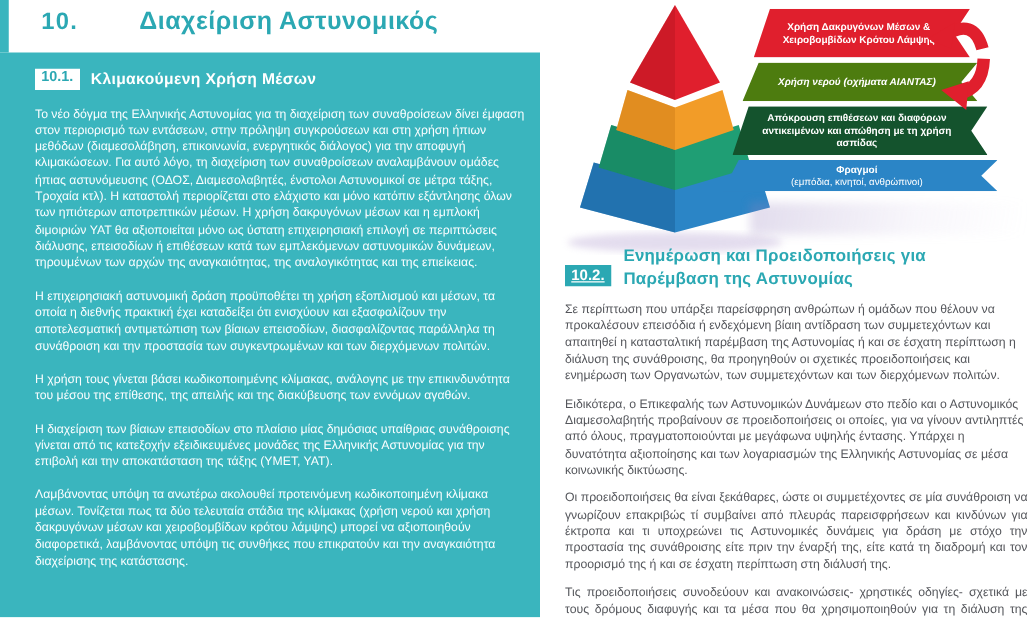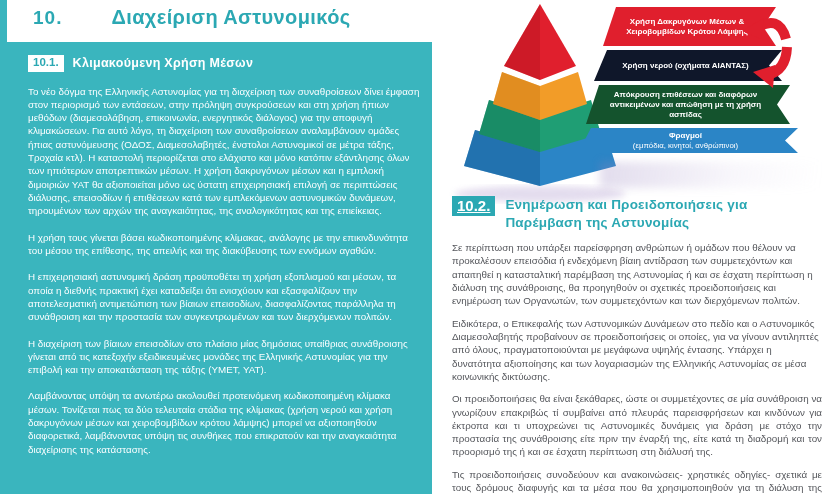--- a/index.html
+++ b/index.html
@@ -35,22 +35,22 @@
   .banner3{left:133px;top:85px;width:217px;height:39px;}
   .banner4{left:125px;top:128px;width:233px;height:25px;}
   .cycle-arrow{position:absolute;left:299px;top:11px;width:56px;height:78px;z-index:5;}
   .banner-reflection{position:absolute;left:160px;top:162px;width:220px;height:26px;
       background:linear-gradient(100deg,rgba(150,130,190,.28),rgba(190,175,220,.10) 60%,rgba(255,255,255,0));
       filter:blur(4px);}
 
   
   .right-sec{position:absolute;left:452px;top:196px;width:370px;}
   .sec-head2{display:flex;align-items:flex-start;gap:10px;}
-  .badge-teal{background:#2ba8b3;color:#fff;font-weight:bold;font-size:15px;
-              padding:2px 5px 3px;line-height:1;margin-top:0;text-decoration:underline;}
+  .badge-teal{background:#2ba8b3;color:#fff;font-weight:bold;font-size:12px;
+              padding:2px 5px 3px;line-height:1;margin-top:16px;text-decoration:underline;}
   .sec2-title{color:#2ba8b3;font-weight:bold;font-size:13.5px;line-height:1.3;width:310px;letter-spacing:.2px;}
   .right-sec p{margin:0 0 9px;color:#54565b;font-size:9.8px;line-height:1.36;}
   .right-sec p.just{text-align:justify;}
 </style>
 </head>
 <body>
 
 <div class="page">
 
   <div class="corner-strip"></div>
@@ -58,22 +58,22 @@
     <span class="chap-num">10.</span>
     <span class="chap-title">Διαχείριση Αστυνομικός</span>
   </div>
 
   <div class="left-panel" style="background-color: rgb(58, 181, 190);">
     <div class="sec-head">
       <span class="badge-white">10.1.</span>
       <span class="sec1-title">Κλιμακούμενη Χρήση Μέσων</span>
     </div>
     <p>Το νέο δόγμα της Ελληνικής Αστυνομίας για τη διαχείριση των συναθροίσεων δίνει έμφαση στον περιορισμό των εντάσεων, στην πρόληψη συγκρούσεων και στη χρήση ήπιων μεθόδων (διαμεσολάβηση, επικοινωνία, ενεργητικός διάλογος) για την αποφυγή κλιμακώσεων. Για αυτό λόγο, τη διαχείριση των συναθροίσεων αναλαμβάνουν ομάδες ήπιας αστυνόμευσης (ΟΔΟΣ, Διαμεσολαβητές, ένστολοι Αστυνομικοί σε μέτρα τάξης, Τροχαία κτλ). Η καταστολή περιορίζεται στο ελάχιστο και μόνο κατόπιν εξάντλησης όλων των ηπιότερων αποτρεπτικών μέσων. Η χρήση δακρυγόνων μέσων και η εμπλοκή διμοιριών ΥΑΤ θα αξιοποιείται μόνο ως ύστατη επιχειρησιακή επιλογή σε περιπτώσεις διάλυσης, επεισοδίων ή επιθέσεων κατά των εμπλεκόμενων αστυνομικών δυνάμεων, τηρουμένων των αρχών της αναγκαιότητας, της αναλογικότητας και της επιείκειας.</p>
+    <p>Η επιχειρησιακή αστυνομική δράση προϋποθέτει τη χρήση εξοπλισμού και μέσων, τα οποία η διεθνής πρακτική έχει καταδείξει ότι ενισχύουν και εξασφαλίζουν την αποτελεσματική αντιμετώπιση των βίαιων επεισοδίων, διασφαλίζοντας παράλληλα τη συνάθροιση και την προστασία των συγκεντρωμένων και των διερχόμενων πολιτών.</p>
     <p>Η χρήση τους γίνεται βάσει κωδικοποιημένης κλίμακας, ανάλογης με την επικινδυνότητα του  μέσου της επίθεσης, της απειλής και της διακύβευσης των εννόμων αγαθών.</p>
-    <p>Η επιχειρησιακή αστυνομική δράση προϋποθέτει τη χρήση εξοπλισμού και μέσων, τα οποία η διεθνής πρακτική έχει καταδείξει ότι ενισχύουν και εξασφαλίζουν την αποτελεσματική αντιμετώπιση των βίαιων επεισοδίων, διασφαλίζοντας παράλληλα τη συνάθροιση και την προστασία των συγκεντρωμένων και των διερχόμενων πολιτών.</p>
     <p>Η διαχείριση των βίαιων επεισοδίων στο πλαίσιο μίας δημόσιας υπαίθριας συνάθροισης γίνεται από τις κατεξοχήν εξειδικευμένες μονάδες της Ελληνικής Αστυνομίας για την επιβολή και την αποκατάσταση της τάξης (ΥΜΕΤ, ΥΑΤ).</p>
     <p>Λαμβάνοντας υπόψη τα ανωτέρω ακολουθεί προτεινόμενη κωδικοποιημένη κλίμακα μέσων. Τονίζεται πως τα δύο τελευταία στάδια της κλίμακας (χρήση νερού και χρήση δακρυγόνων μέσων και χειροβομβίδων κρότου λάμψης) μπορεί να αξιοποιηθούν διαφορετικά, λαμβάνοντας υπόψη τις συνθήκες που επικρατούν και την αναγκαιότητα διαχείρισης της κατάστασης.</p>
   </div>
 
   <div class="graphic">
     <svg class="pyramid-svg" viewBox="0 0 190 206">
       <defs>
           <filter id="soft">
             <feGaussianBlur stdDeviation="3"></feGaussianBlur>
           </filter>
@@ -90,21 +90,21 @@
       <polygon points="57,72 95,86 133,72 142,104 95,120 48,104" style="fill: rgb(242, 156, 40);"></polygon>
       <polygon points="57,72 95,86 95,120 48,104" opacity="0.45" style="fill: rgb(205, 124, 23);"></polygon>
 
       <polygon points="95,4 131,66 95,80 59,66" style="fill: rgb(224, 31, 45);"></polygon>
       <polygon points="95,4 59,66 95,80" opacity="0.4" style="fill: rgb(178, 21, 31);"></polygon>
     </svg>
 
     <div class="banner clip-ribbon banner1" style="background-color: rgb(224, 31, 45);">
       <span class="bl">Χρήση Δακρυγόνων Μέσων &amp; Χειροβομβίδων Κρότου Λάμψης</span>
     </div>
-    <div class="banner clip-ribbon banner2" style="background-color: #0f172a;">
+    <div class="banner clip-ribbon banner2" style="background-color: #4d7c0f; font-style: italic;">
       <span class="bl">Χρήση νερού (οχήματα ΑΙΑΝΤΑΣ)</span>
     </div>
     <div class="banner clip-ribbon banner3" style="background-color: #14532d;">
       <span class="bl">Απόκρουση επιθέσεων  και διαφόρων αντικειμένων και απώθηση με τη χρήση ασπίδας</span>
     </div>
     <div class="banner clip-ribbon banner4" style="background-color: rgb(43, 133, 198);">
       <span class="bl">Φραγμοί</span>
       <span class="bl-sub">(εμπόδια, κινητοί, ανθρώπινοι)</span>
     </div>
 

